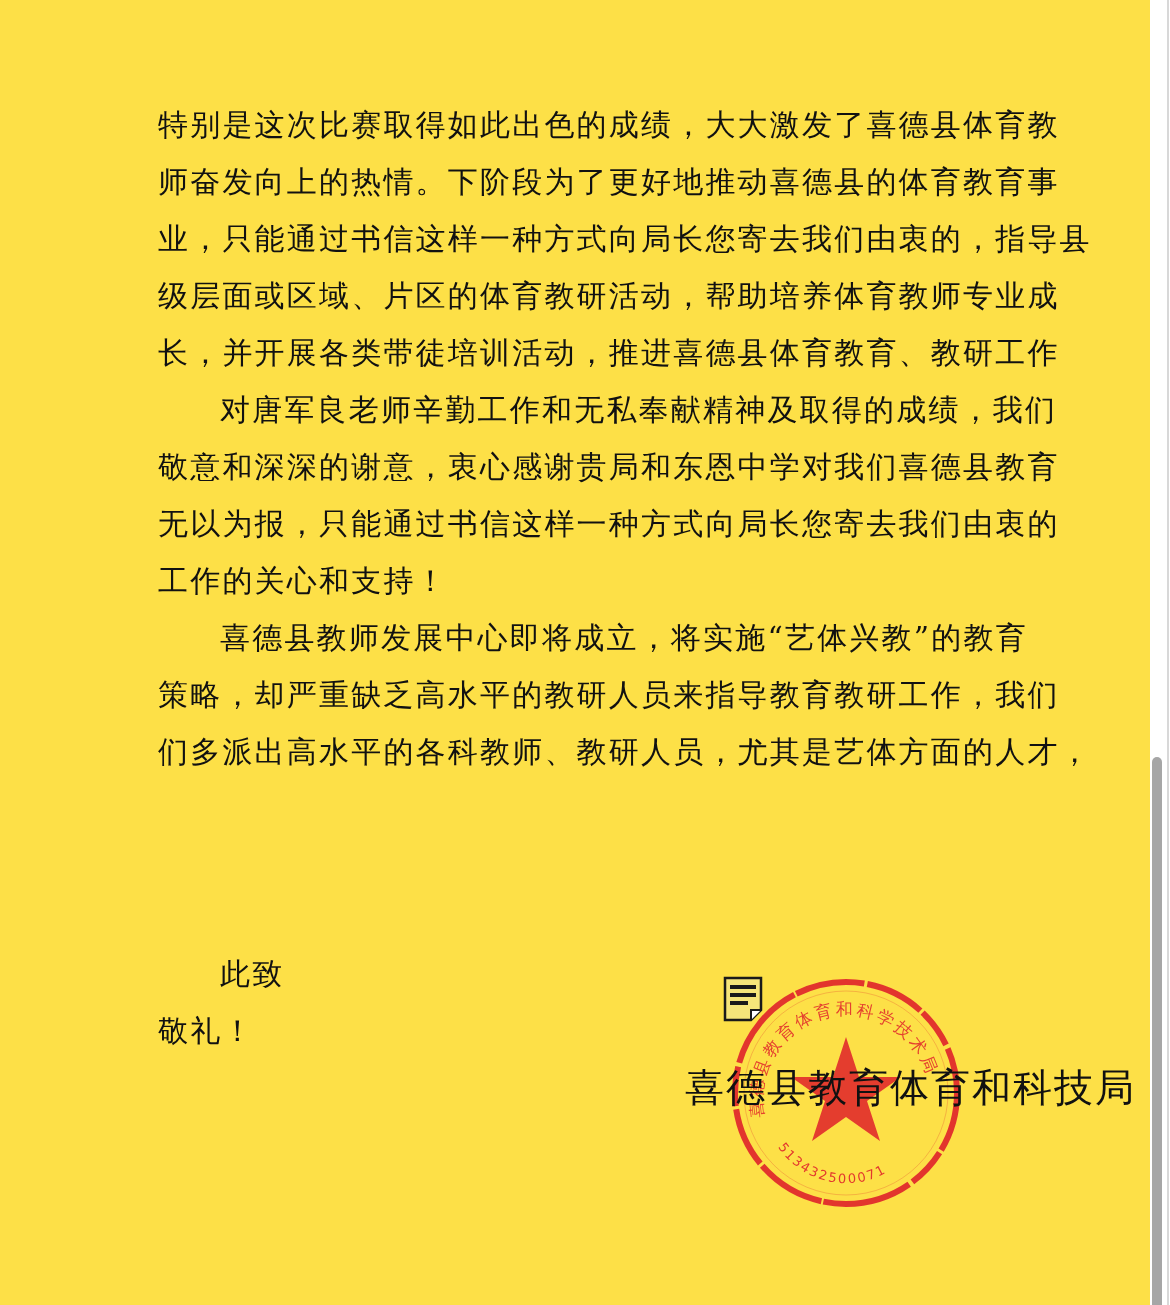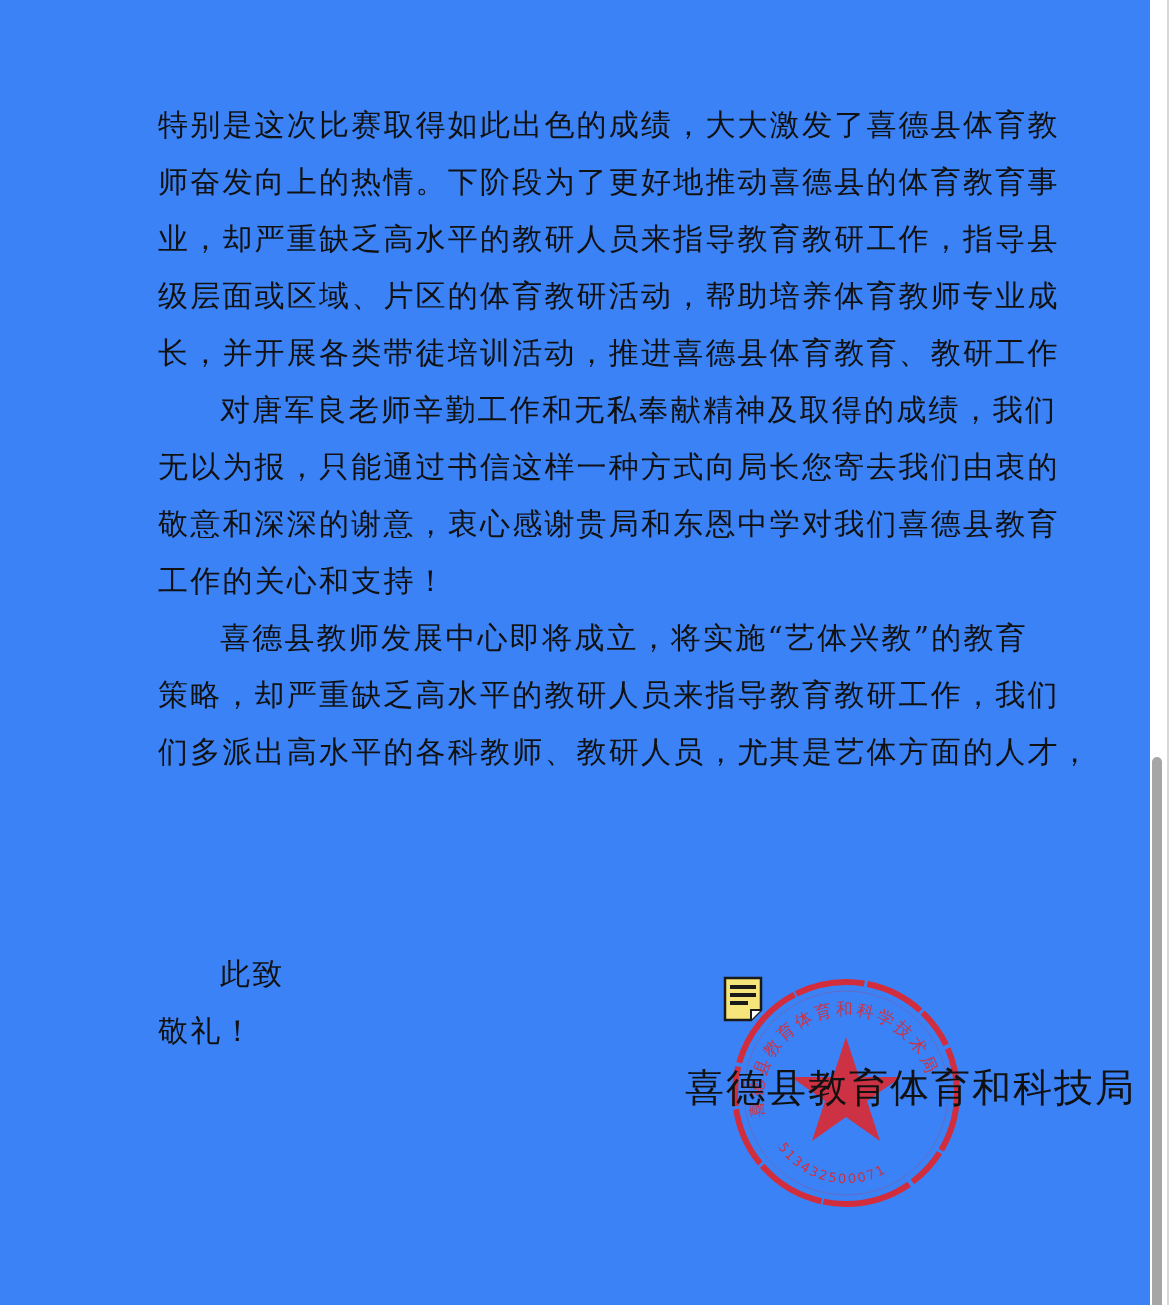--- a/index.html
+++ b/index.html
@@ -13,21 +13,21 @@
       position: relative;
       overflow: hidden;
       font-family: "DejaVu Serif", "Liberation Serif", serif;
       color: #111111;
     }
     .page {
       position: absolute;
       left: 0; top: 0;
       width: 1150px;
       height: 1305px;
-      background: #3b82f6;
+      background: #fde047;
     }
     .body-text {
       position: absolute;
       left: 158px;
       top: 96px;
       width: 866px;
     }
     .line {
       height: 57px;
       line-height: 57px;
@@ -101,27 +101,27 @@
   </style>
 </head>
 <body>
 
 <div class="page">
 
   <div class="body-text">
 
     <div class="line">特别是这次比赛取得如此出色的成绩，大大激发了喜德县体育教</div>
     <div class="line">师奋发向上的热情。下阶段为了更好地推动喜德县的体育教育事</div>
-    <div class="line">业，却严重缺乏高水平的教研人员来指导教育教研工作，指导县</div>
+    <div class="line">业，只能通过书信这样一种方式向局长您寄去我们由衷的，指导县</div>
     <div class="line">级层面或区域、片区的体育教研活动，帮助培养体育教师专业成</div>
     <div class="line">长，并开展各类带徒培训活动，推进喜德县体育教育、教研工作</div>
 
     <div class="line indent">对唐军良老师辛勤工作和无私奉献精神及取得的成绩，我们</div>
+    <div class="line">敬意和深深的谢意，衷心感谢贵局和东恩中学对我们喜德县教育</div>
     <div class="line">无以为报，只能通过书信这样一种方式向局长您寄去我们由衷的</div>
-    <div class="line">敬意和深深的谢意，衷心感谢贵局和东恩中学对我们喜德县教育</div>
     <div class="line last">工作的关心和支持！</div>
 
     <div class="line indent">喜德县教师发展中心即将成立，将实施“艺体兴教”的教育</div>
     <div class="line">策略，却严重缺乏高水平的教研人员来指导教育教研工作，我们</div>
     <div class="line">们多派出高水平的各科教师、教研人员，尤其是艺体方面的人才，</div>
   </div>
 
   <div class="closing" style="left:220px; top:945px;">此致</div>
   <div class="closing" style="left:158px; top:1002px;">敬礼！</div>
 

